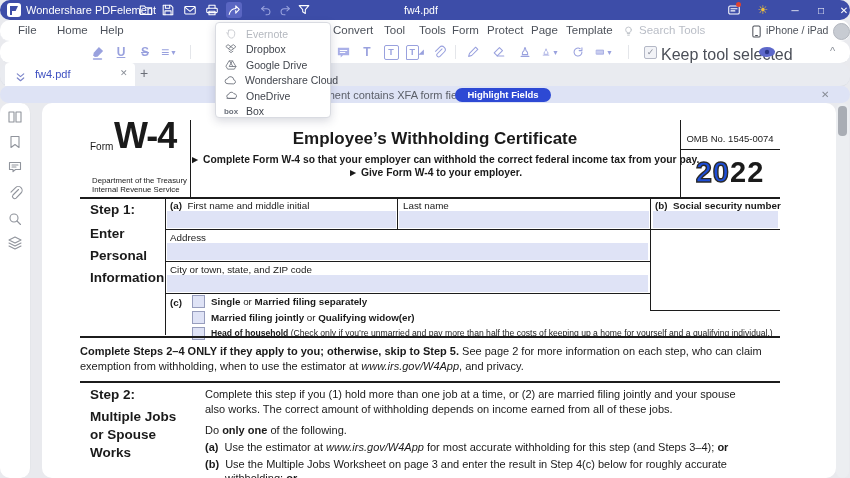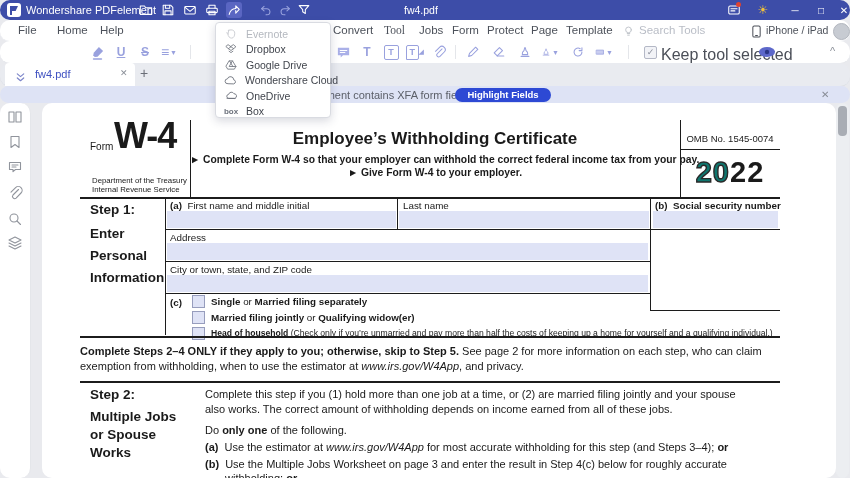--- a/index.html
+++ b/index.html
@@ -61,21 +61,21 @@
   .page{left:42px;top:103px;width:794px;height:375px;background:#fff;overflow:hidden;color:#1a1a1a;}
   .hl{position:absolute;background:#1c1c1c;height:1px;}
   .vl{position:absolute;background:#1c1c1c;width:1px;}
   .ff{position:absolute;background:#dfe3f6;}
   .fcb{position:absolute;width:11px;height:11px;background:#dfe3f6;border:1px solid #979dbd;}
   .ptxt{position:absolute;white-space:nowrap;}
   .b{font-weight:bold;}
   .i{font-style:italic;}
   .w4num{font-size:36px;font-weight:bold;letter-spacing:-1px;}
   .yr{font-size:29px;font-weight:800;letter-spacing:1px;}
-  .yr-outline{color:#0f766e;-webkit-text-stroke:1.4px #2a2a2a;}
+  .yr-outline{color:#1d4ed8;-webkit-text-stroke:1.4px #2a2a2a;}
   .step-h{font-size:13.5px;font-weight:bold;}
 </style>
 </head>
 <body>
 
 <div id="screen">
 
   <div class="abs titlebar">
     <div class="abs" style="left:7px;top:3px;width:14px;height:14px;background:#fff;border-radius:3px;">
       <div style="position:absolute;left:3px;top:3px;width:8px;height:5px;background:#3d4da8;clip-path:polygon(0 0,100% 0,70% 100%,0 100%);"></div>
@@ -142,22 +142,22 @@
     <span class="winbtn" style="left:782px;">─</span>
     <span class="winbtn" style="left:808px;">□</span>
     <span class="winbtn" style="left:831px;">✕</span>
   </div>
 
   <div class="abs menubar">
     <span class="menu-item" style="left:18px;">File</span>
     <span class="menu-item" style="left:57px;">Home</span>
     <span class="menu-item" style="left:100px;">Help</span>
     <span class="menu-item" style="left:333px;">Convert</span>
-    <span class="menu-item" style="left:384px;font-family:Liberation Serif, serif;">Tool</span>
-    <span class="menu-item" style="left:419px;">Jobs</span>
+    <span class="menu-item" style="left:384px;">Tool</span>
+    <span class="menu-item" style="left:419px;">Tools</span>
     <span class="menu-item" style="left:452px;">Form</span>
     <span class="menu-item" style="left:487px;">Protect</span>
     <span class="menu-item" style="left:531px;">Page</span>
     <span class="menu-item" style="left:566px;">Template</span>
     <span class="abs" style="left:622px;top:4px;width:13px;height:13px;"><svg width="13" height="13" viewBox="0 0 16 16" style="stroke:#c0c4cb;fill:none;stroke-width:1.2;stroke-linecap:round;">
           <circle cx="8" cy="6" r="3.5"></circle>
           <path d="M6.5 10.5 h3 M7 12.5 h2"></path>
         </svg></span>
     <span class="menu-item graytxt" style="left:639px;">Search Tools</span>
     <span class="abs" style="left:751px;top:4px;width:12px;height:13px;"><svg width="11" height="13" viewBox="0 0 12 14" style="stroke:#4a4e57;fill:none;stroke-width:1.1;stroke-linecap:round;">

